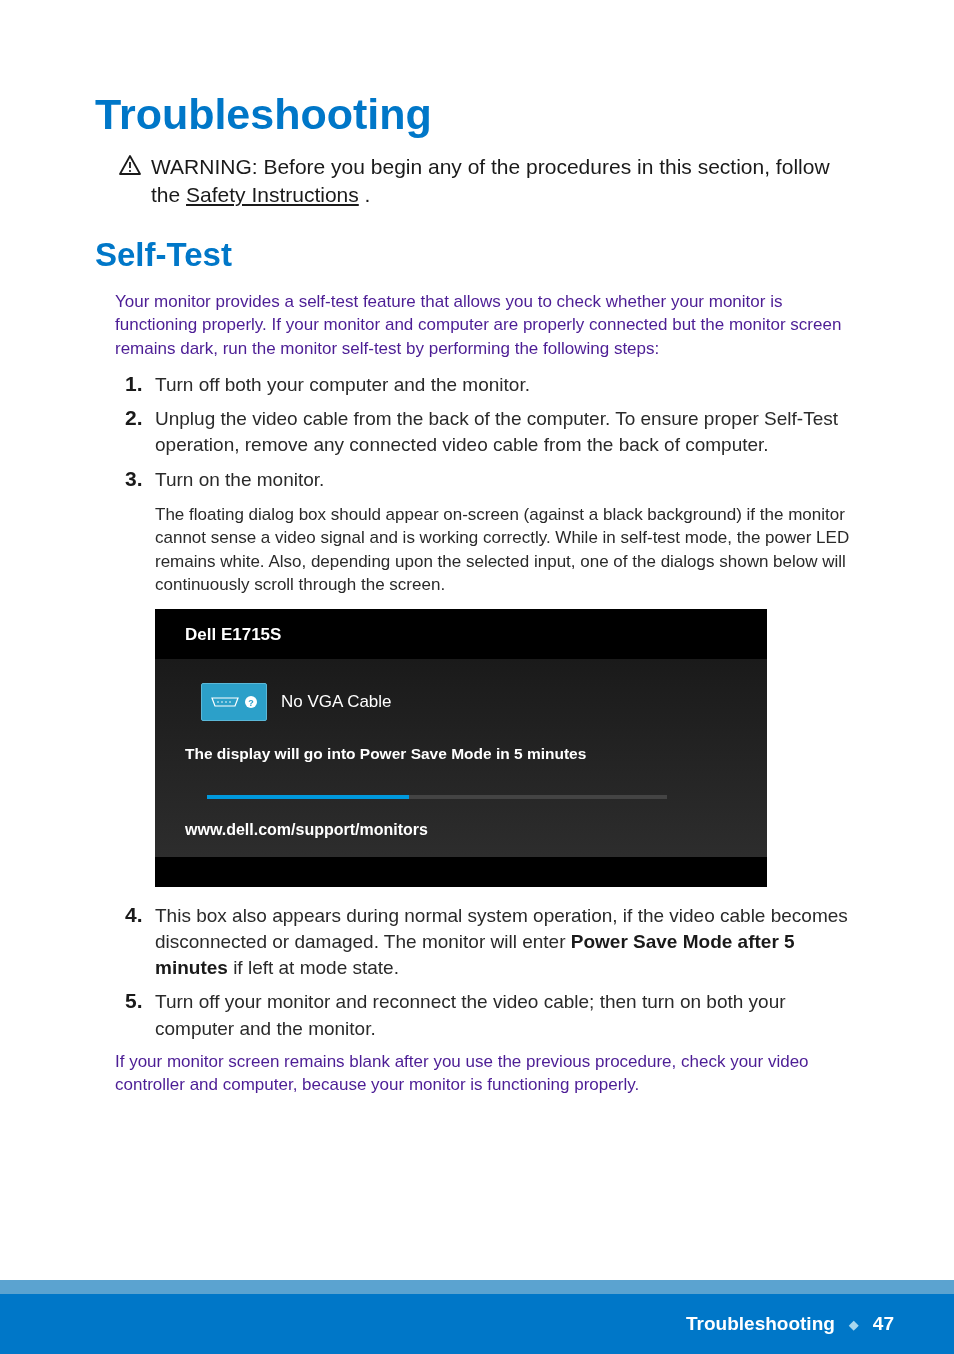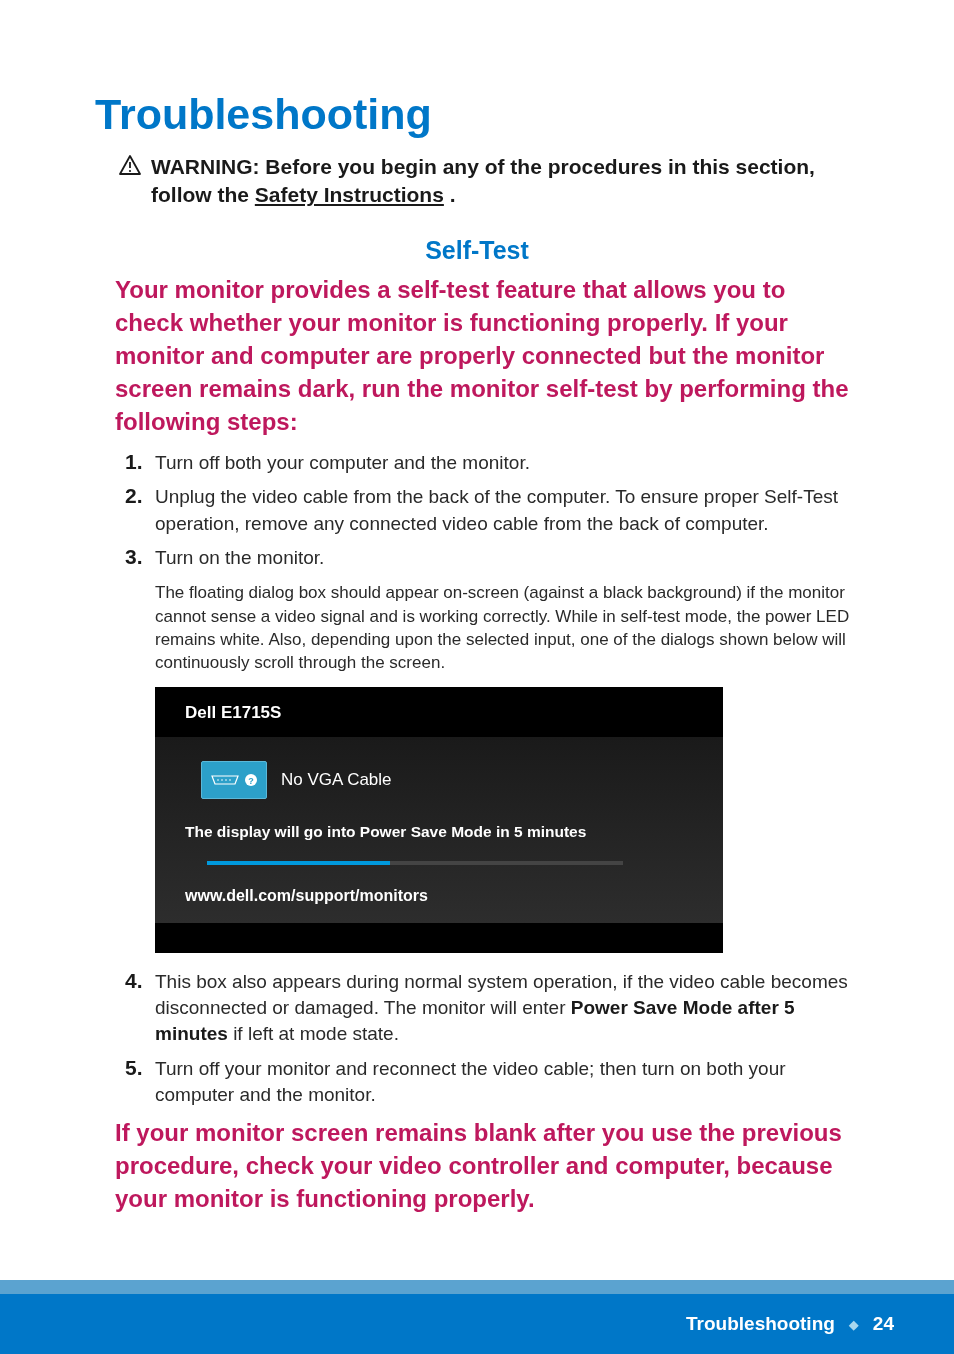--- a/index.html
+++ b/index.html
@@ -30,42 +30,40 @@
       gap: 10px;
       margin-left: 24px;
       margin-bottom: 26px;
     }
     .warning-icon {
       flex-shrink: 0;
       margin-top: 2px;
     }
     .warning-text {
       font-size: 21px;
-      font-weight: 700;
+      font-weight: 400;
       color: #1a1a1a;
       line-height: 1.35;
     }
     .safety-link {
       text-decoration: underline;
       color: #1a1a1a;
     }
     .section-title {
       color: #0077c8;
-      font-size: 25px;
+      font-size: 33px;
       font-weight: 600;
-      margin-bottom: 8px;
-      text-align: center;
+      margin-bottom: 16px;
     }
     .body-text {
-      font-size: 24px;
-      color: #be185d;
+      font-size: 17px;
+      color: #4c1d95;
       line-height: 1.38;
       margin-left: 20px;
       margin-bottom: 12px;
-      font-weight: bold;
     }
     .ordered-list {
       list-style: none;
       margin-left: 30px;
     }
     .list-item {
       display: flex;
       align-items: flex-start;
       margin-bottom: 8px;
     }
@@ -84,21 +82,21 @@
     }
     .sub-paragraph {
       margin-left: 60px;
       font-size: 17px;
       color: #2a2a2a;
       line-height: 1.38;
       margin-top: 10px;
       margin-bottom: 12px;
     }
     .dialog-box {
-      width: 568px;
+      width: 612px;
       background: #000;
       margin-left: 60px;
       margin-top: 10px;
       margin-bottom: 16px;
       padding-bottom: 30px;
     }
     .dialog-header {
       padding: 16px 30px 14px 30px;
     }
     .dialog-title {
@@ -133,21 +131,21 @@
       color: #fff;
       font-weight: 400;
       font-size: 17px;
       font-family: Arial, sans-serif;
     }
     .power-save-text {
       color: #fff;
       font-weight: 700;
       font-size: 15.5px;
       font-family: Arial, sans-serif;
-      margin-bottom: 20px;
+      margin-bottom: 32px;
     }
     .progress-bar {
       height: 4px;
       background: #444;
       position: relative;
       margin-left: 22px;
       margin-right: 70px;
       margin-bottom: 22px;
     }
     .progress-fill {
@@ -287,14 +285,14 @@
     </div>
   </div>
 
   <p class="body-text">If your monitor screen remains blank after you use the previous procedure, check your video controller and computer, because your monitor is functioning properly.</p>
 </div>
 
 <div class="thin-band"></div>
 <div class="footer-bar">
   <span class="footer-text">Troubleshooting</span>
   <span class="footer-diamond">◆</span>
-  <span class="footer-page">24</span>
+  <span class="footer-page">47</span>
 </div>
 
 </body></html>

